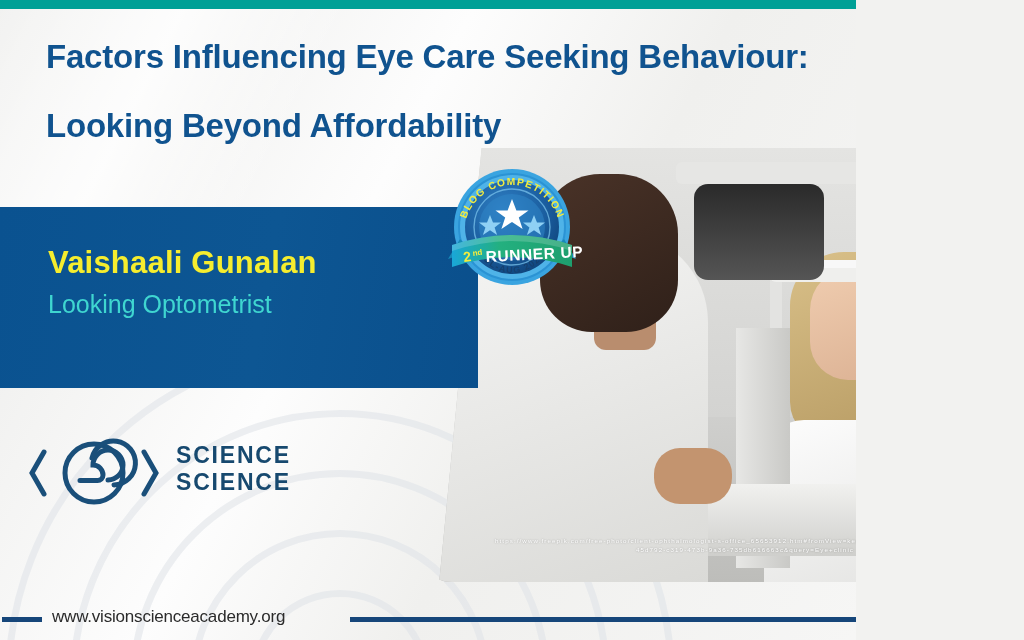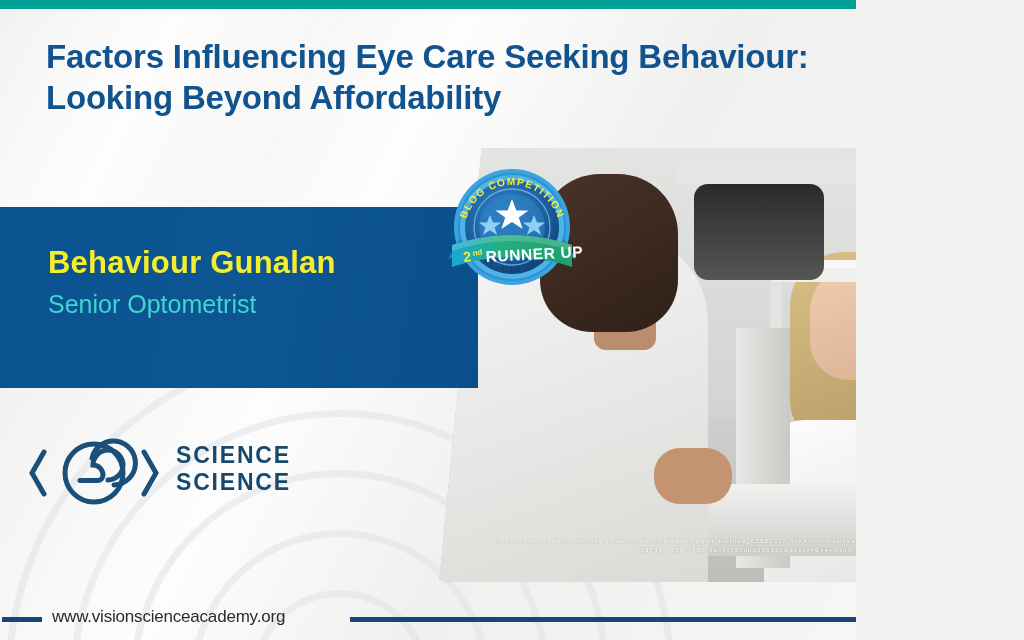--- a/index.html
+++ b/index.html
@@ -31,21 +31,21 @@
   }
   .top-bar {
     position:absolute; left:0; top:0; width:1024px; height:9px;
     background:#00a096;
   }
   .title {
     position:absolute; left:46px; top:36px; width:960px;
     font-size:33px; line-height:41px; font-weight:bold;
     color:#10538f; letter-spacing:-.2px;
   }
-  .title .l2 { display:block; }
+  .title .l2 { display:block;margin-top:28px; }
 
   
   .photo-wrap {
     position:absolute; left:418px; top:148px; width:606px; height:434px;
     overflow:hidden;
     border-bottom-left-radius:34px;
   }
   .photo {
     position:absolute; inset:0;
     background:
@@ -177,22 +177,22 @@
       <div class="ph ph-coat"></div>
       <div class="ph ph-neck"></div>
       <div class="ph ph-head"></div>
       <div class="ph ph-hand"></div>
     </div>
   </div>
 
   <div class="attrib">https://www.freepik.com/free-photo/client-ophthalmologist-s-office_65653912.htm#fromView=keyword&amp;page=1&amp;position=18&amp;uuid=b245d792-c319-473b-9a36-735db616663c&amp;query=Eye+clinic</div>
 
   <div class="banner"></div>
-  <div class="sp-name">Behaviour Gunalan</div>
-  <div class="sp-role">Senior Optometrist</div>
+  <div class="sp-name">Vaishaali Gunalan</div>
+  <div class="sp-role">Looking Optometrist</div>
 
   <div class="badge">
     <svg viewBox="0 0 140 124" xmlns="http://www.w3.org/2000/svg">
       <defs>
         <radialGradient id="bgDisk" cx="40%" cy="32%" r="78%">
           <stop offset="0%" stop-color="#2f7fc4"></stop>
           <stop offset="60%" stop-color="#1a5d9e"></stop>
           <stop offset="100%" stop-color="#0d3f74"></stop>
         </radialGradient>
         <linearGradient id="ribG" x1="0" y1="0" x2="1" y2="0">

